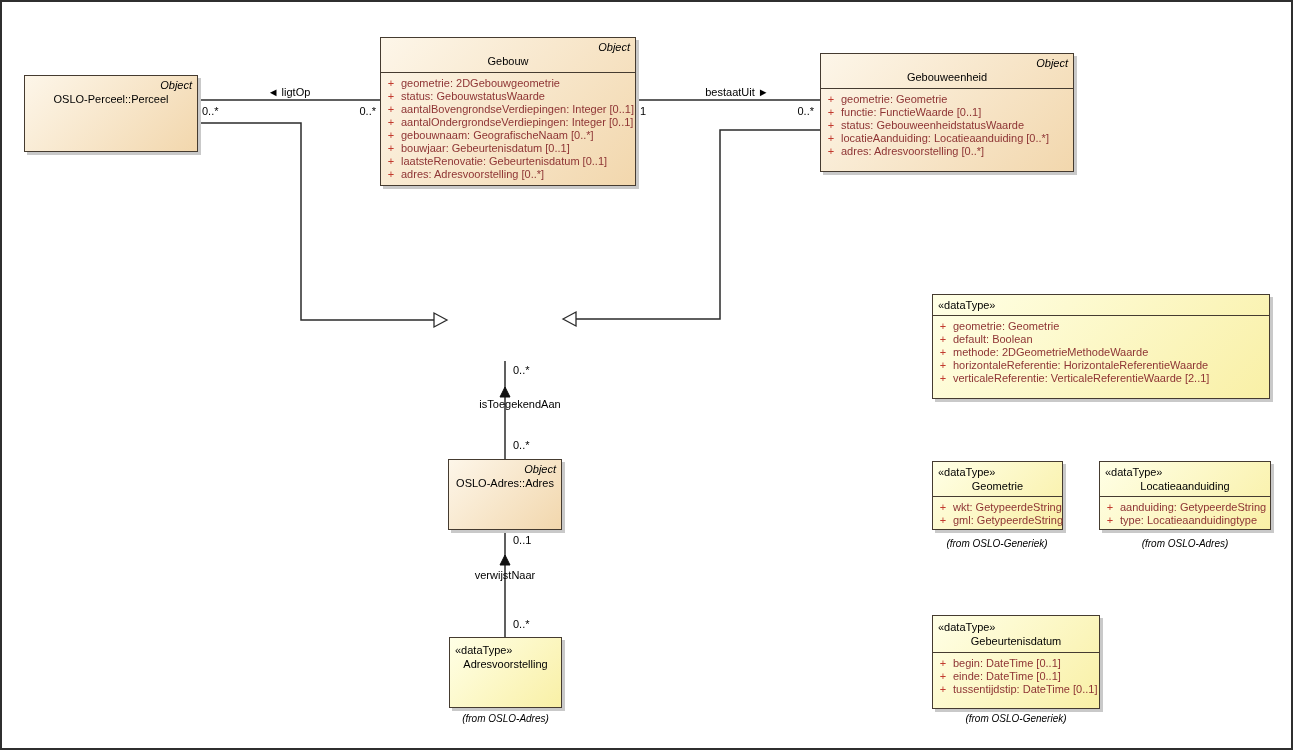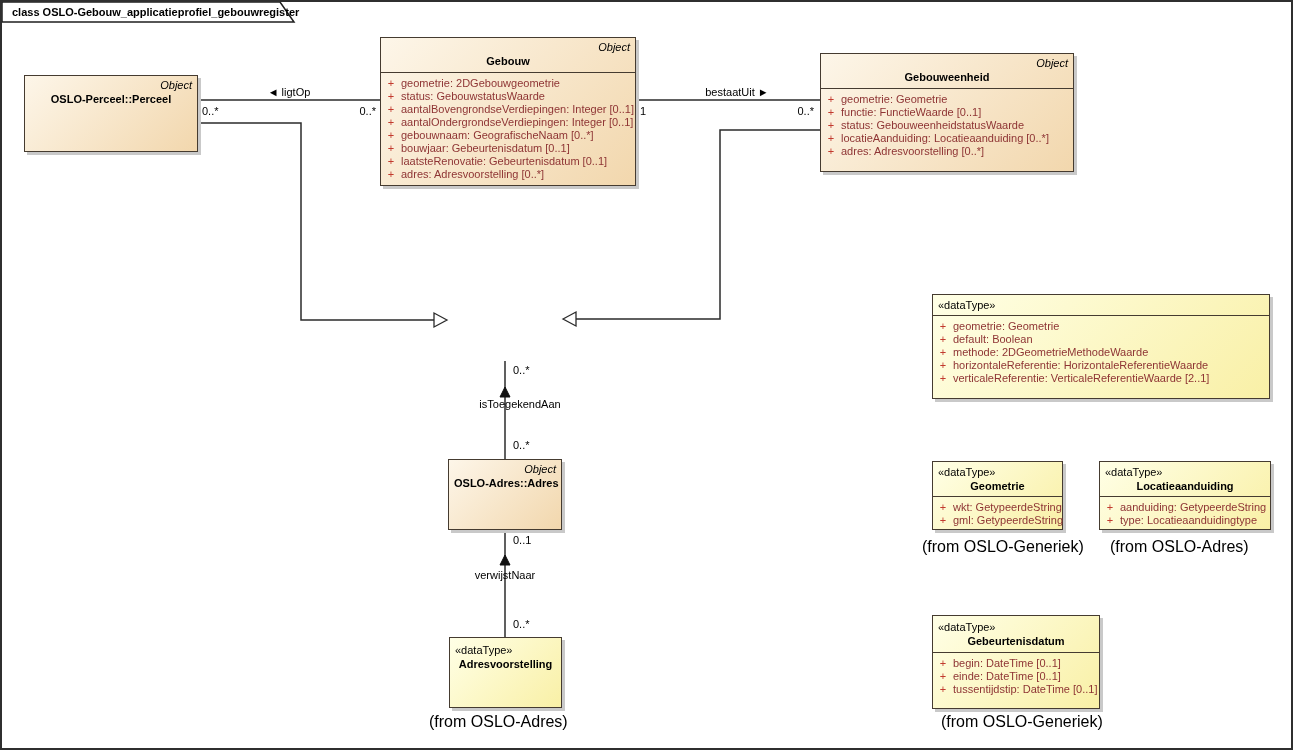--- a/index.html
+++ b/index.html
@@ -20,48 +20,42 @@
   #frame-tab .tab-text{position:absolute;left:10px;top:4px;font-weight:bold;font-size:11px;white-space:nowrap;}
   
   .uml-box{position:absolute;box-sizing:border-box;border:1.4px solid var(--box-border);
     box-shadow:3px 3px 0 var(--shadow);}
   .obj{background:linear-gradient(135deg,var(--class-fill-light) 0%,var(--class-fill-dark) 100%);}
   .dt{background:linear-gradient(135deg,var(--datatype-fill-light) 0%,var(--datatype-fill-dark) 100%);}
   .hdr{padding:3px 5px 4px 5px;}
   .stereo{font-size:11px;line-height:13px;}
   .stereo.st-obj{text-align:right;font-style:italic;}
   .stereo.st-dt{text-align:left;}
-  .cname{text-align:center;font-weight:bold;font-size:11px;line-height:14px;white-space:nowrap;}
+  .cname{text-align:center;font-weight:normal;font-size:11px;line-height:14px;white-space:nowrap;}
   .cname.abstract{font-style:italic;}
   .attrs{border-top:1.2px solid var(--box-border);padding:4px 0 3px 0;}
   .attr-row{display:flex;line-height:13px;white-space:nowrap;}
   .attr-row .vis{width:20px;text-align:center;color:var(--visibility-marker);flex:none;}
   .attr-row .atext{color:var(--attribute-text);}
   
   #connectors{position:absolute;left:0;top:0;width:1293px;height:750px;pointer-events:none;}
   #connectors polyline,#connectors line{stroke:var(--line);stroke-width:1.5;fill:none;pointer-events:stroke;}
   #connectors polygon.gen{fill:#fff;stroke:var(--line);stroke-width:1.3;}
   #connectors polygon.dir{fill:#111;stroke:#111;}
   
   .lbl{position:absolute;font-size:11px;white-space:nowrap;color:#000;}
   .lbl.center{text-align:center;}
   .lbl.right{text-align:right;}
-  .from-lbl{position:absolute;font-size:16px;white-space:nowrap;color:#000;}
+  .from-lbl{position:absolute;font-size:10px;font-style:italic;text-align:center;white-space:nowrap;color:#000;}
 </style>
 </head>
 <body>
 
 <div id="canvas">
 
-  <div id="frame-tab">
-    <svg width="300" height="22">
-      <polygon points="0,0 278,0 292,20 0,20" fill="#ffffff" stroke="#1f1f1f" stroke-width="1.5"></polygon>
-    </svg>
-    <span class="tab-text">class OSLO-Gebouw_applicatieprofiel_gebouwregister</span>
-  </div>
 
   <svg id="connectors">
 
     <line x1="196" y1="98" x2="378" y2="98"></line>
 
     <line x1="634" y1="98" x2="818" y2="98"></line>
 
     <polyline points="196,121 299,121 299,318 433,318"></polyline>
     <polygon class="gen" points="445,318 432,311 432,325"></polygon>
 

